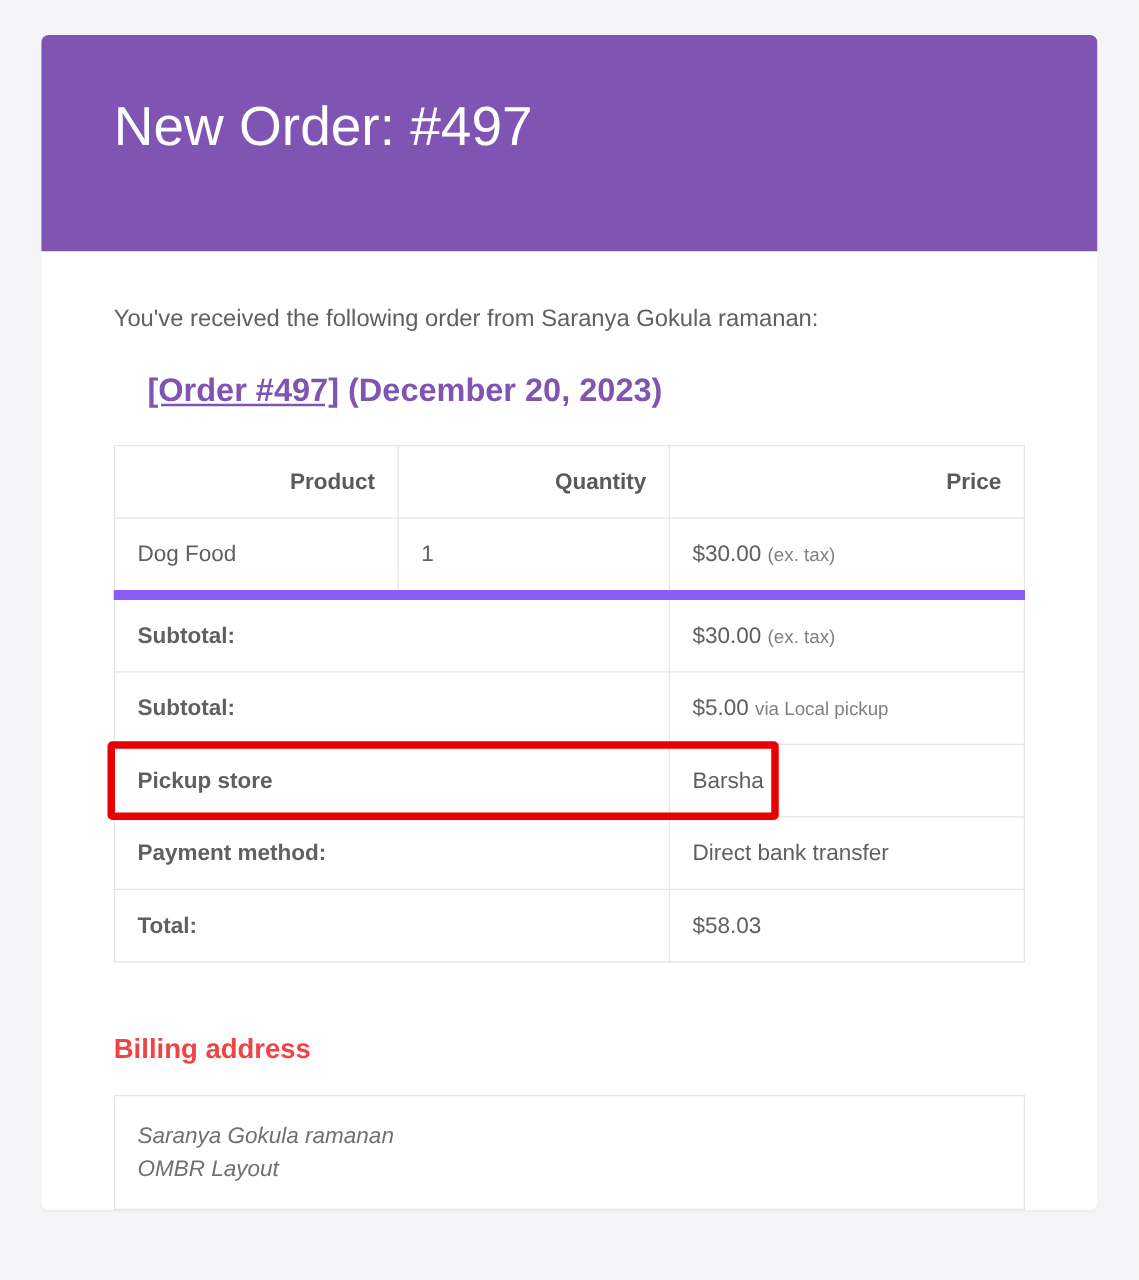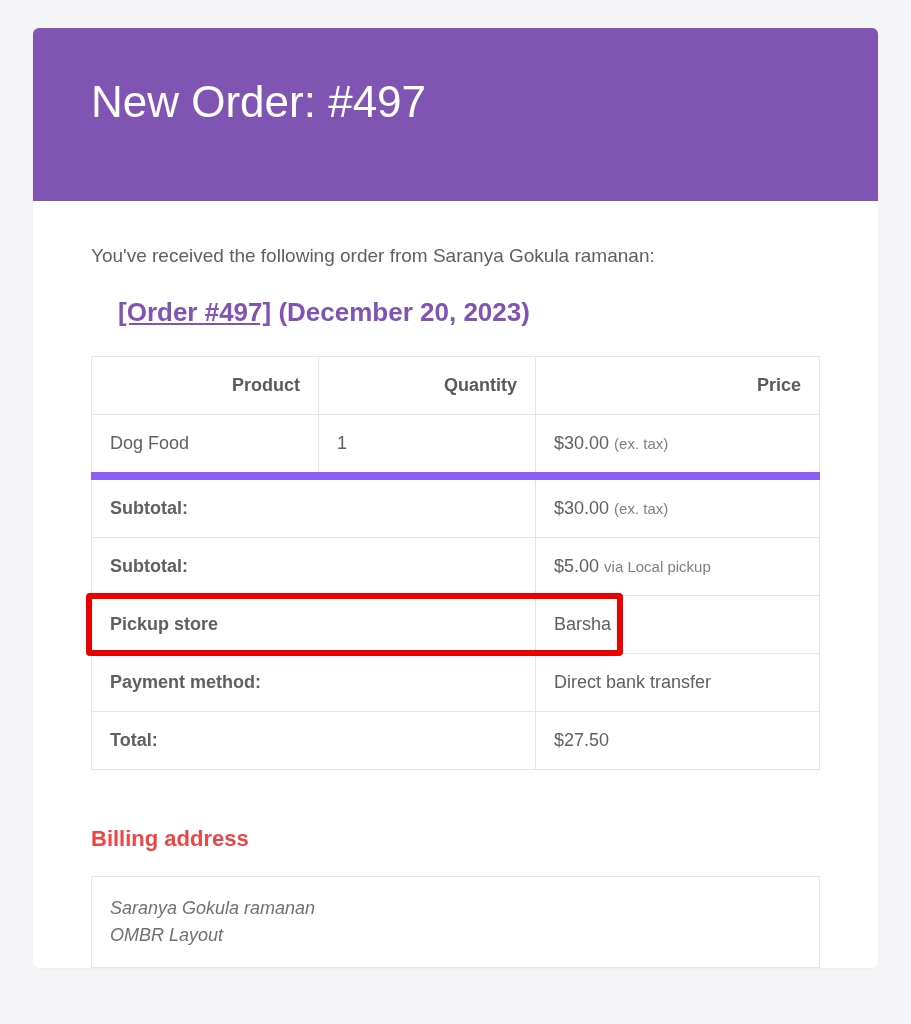--- a/index.html
+++ b/index.html
@@ -173,21 +173,21 @@
               <div class="highlight-box"></div>
             </th>
             <td>Barsha</td>
           </tr>
           <tr>
             <th colspan="2">Payment method:</th>
             <td>Direct bank transfer</td>
           </tr>
           <tr>
             <th colspan="2">Total:</th>
-            <td>$27.50</td>
+            <td>$58.03</td>
           </tr>
         </tfoot>
       </table>
 
       <h2 class="billing-title">Billing address</h2>
 
       <div class="address-box">
         <div>Saranya Gokula ramanan</div>
         <div>OMBR Layout</div>
       </div>

